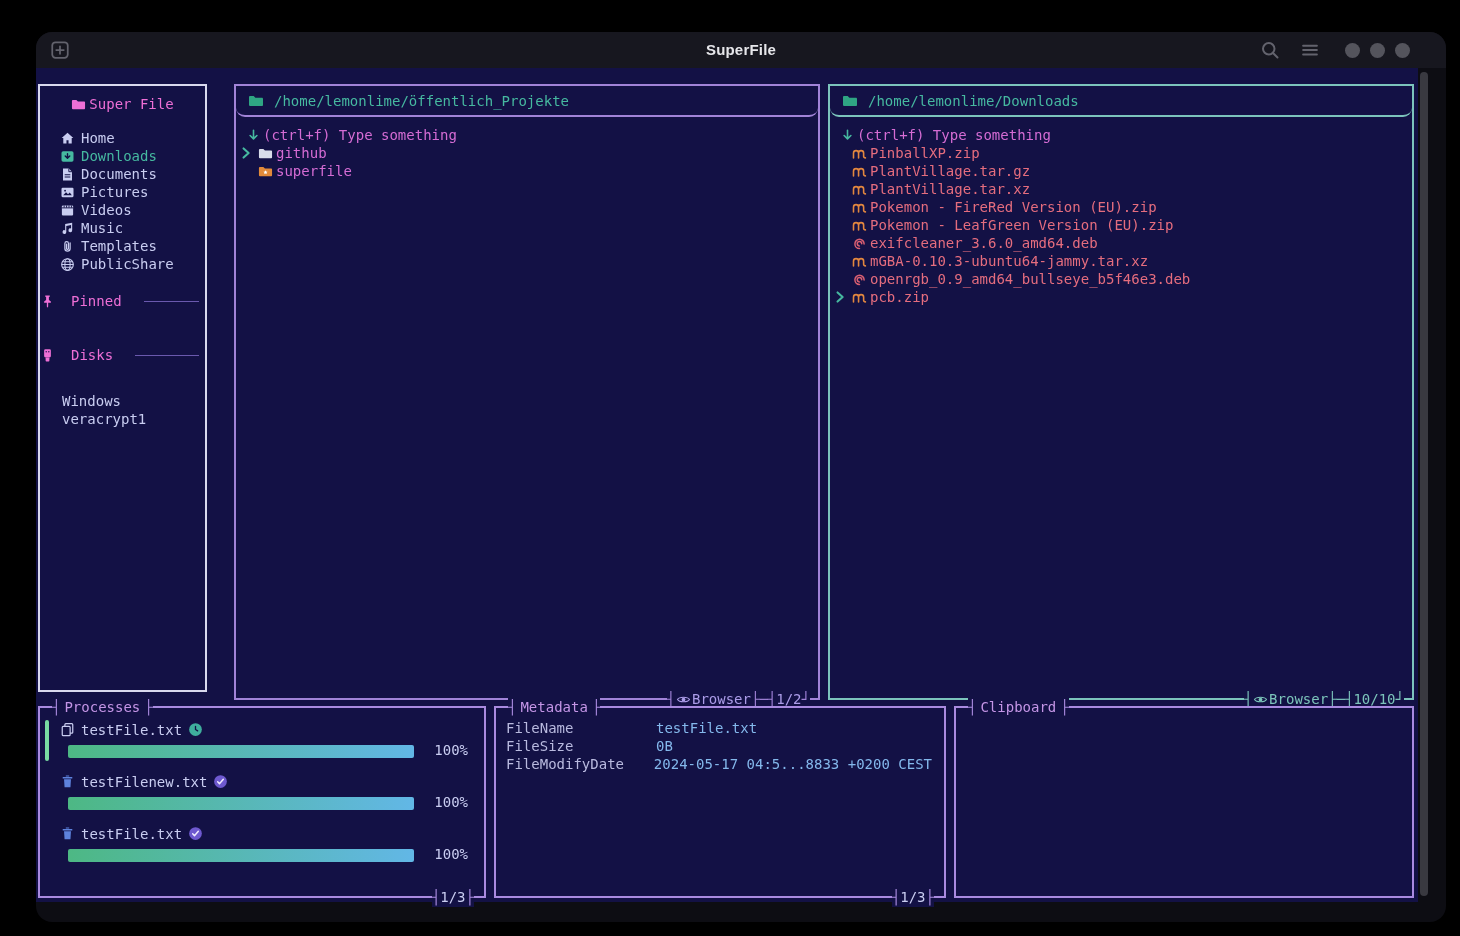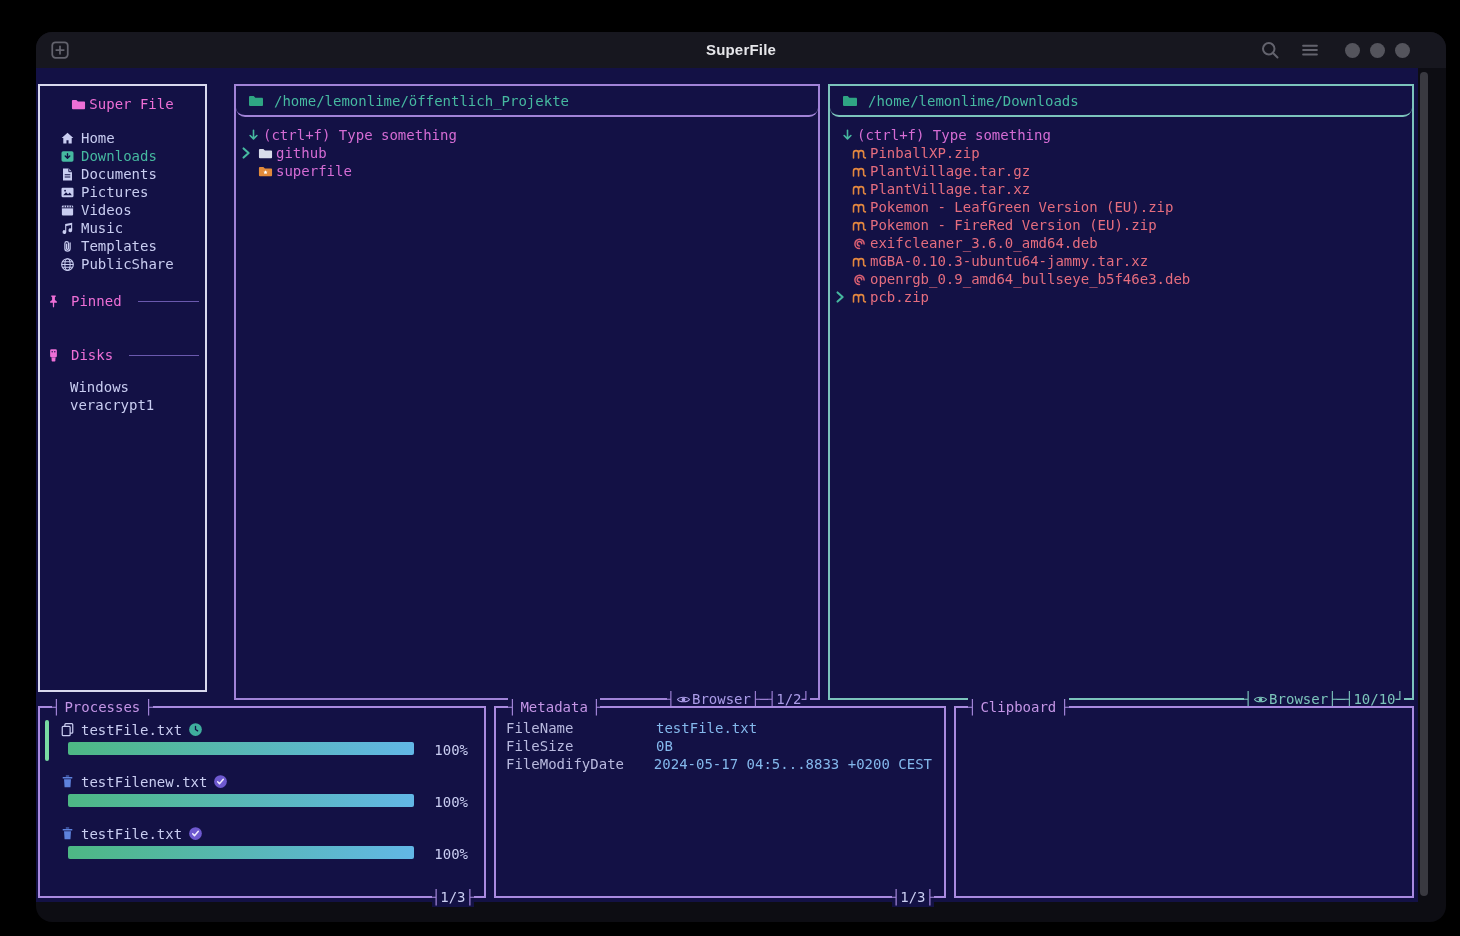--- a/index.html
+++ b/index.html
@@ -44,26 +44,26 @@
   .clipbox{left:918px;width:460px;}
   
   .sb-title{display:flex;justify-content:center;align-items:center;gap:3px;margin-top:10px;
     font:14px "DejaVu Sans Mono",monospace;color:var(--pink);}
   .sb-items{margin-top:17px;padding-left:20px;}
   .sb-row{display:flex;align-items:center;gap:6px;height:18px;font:14px "DejaVu Sans Mono",monospace;
     color:var(--text);}
   .sb-row.active{color:var(--teal-text);}
   .sb-row .ic{width:15px;height:15px;flex:0 0 15px;}
   .sb-row .ic svg{width:100%;height:100%;display:block;}
-  .sb-section{display:flex;align-items:center;gap:10px;height:18px;padding-left:6px;padding-right:6px;
+  .sb-section{display:flex;align-items:center;gap:16px;height:18px;padding-right:6px;
     font:14px "DejaVu Sans Mono",monospace;color:var(--pink);}
   .sb-section .ic{width:15px;height:15px;flex:0 0 15px;color:var(--pink);}
   .sb-section .ic svg{width:100%;height:100%;display:block;}
   .sb-section .line{flex:1;height:1px;background:var(--divider);margin-left:6px;}
-  .sb-disks{padding-left:30px;margin-top:14px;}
+  .sb-disks{padding-left:22px;margin-top:28px;}
   .sb-disks .sb-row{height:18px;}
   
   .pathrow{display:flex;align-items:center;gap:10px;height:31px;padding:0 12px;
     font:14px "DejaVu Sans Mono",monospace;border-radius:9px;}
   .filepanel.purple .pathrow{border-bottom:2px solid var(--border-purple);}
   .filepanel.teal .pathrow{border-bottom:2px solid var(--border-teal);}
   .pathrow .ic{width:16px;height:16px;color:var(--teal-icon);}
   .pathrow .ic svg{width:100%;height:100%;display:block;}
   .pathrow .ptext{color:var(--teal-text);}
   .searchrow{display:flex;align-items:center;gap:2px;height:18px;margin:9px 0 0 10px;
@@ -94,21 +94,21 @@
   .pad{padding:0 4px;}
   
   .proc-items{padding:12px 16px 0 20px;}
   .proc-item{position:relative;margin-bottom:14px;}
   .proc-item.selected::before{content:"";position:absolute;left:-15px;top:0;width:4px;height:41px;
     border-radius:2px;background:var(--green-bar);}
   .proc-name{display:flex;align-items:center;gap:6px;height:19px;
     font:14px "DejaVu Sans Mono",monospace;color:var(--text);}
   .proc-name .ic,.proc-name .badge{width:15px;height:15px;}
   .proc-name .ic svg,.proc-name .badge svg{width:100%;height:100%;display:block;}
-  .proc-bar-row{display:flex;align-items:flex-start;gap:12px;margin-top:3px;padding-left:8px;}
+  .proc-bar-row{display:flex;align-items:flex-end;gap:12px;margin-top:3px;padding-left:8px;}
   .proc-bar{flex:1;height:13px;border-radius:2px;
     background:linear-gradient(90deg,var(--progress-start),var(--progress-end));}
   .proc-pct{width:42px;text-align:right;font:14px "DejaVu Sans Mono",monospace;color:var(--text);}
   
   .meta-rows{padding:12px 12px 0 10px;}
   .meta-row{display:flex;height:18px;font:14px "DejaVu Sans Mono",monospace;}
   .meta-row .k{width:150px;color:var(--key);}
   .meta-row .v{color:var(--value);white-space:nowrap;}
 </style>
 </head>
@@ -357,29 +357,29 @@
             </svg>
           </span>
           <span style="color: rgb(229, 109, 126);">PlantVillage.tar.xz</span>
         </div>
         <div class="frow">
           <span class="ic" style="color: var(--orange);">
             <svg viewBox="0 0 16 16">
               <path d="M1.6 12.8V7.6a2.7 2.7 0 0 1 5.4 0v1M7 12.8V7.6a2.7 2.7 0 0 1 5.4 0v3.2a1.9 1.9 0 0 0 1.9 1.9" fill="none" stroke="currentColor" stroke-width="1.7" stroke-linecap="round"></path>
             </svg>
           </span>
+          <span style="color: rgb(229, 109, 126);">Pokemon - FireRed Version (EU).zip</span>
+        </div>
+        <div class="frow">
+          <span class="ic" style="color: var(--orange);">
+            <svg viewBox="0 0 16 16">
+              <path d="M1.6 12.8V7.6a2.7 2.7 0 0 1 5.4 0v1M7 12.8V7.6a2.7 2.7 0 0 1 5.4 0v3.2a1.9 1.9 0 0 0 1.9 1.9" fill="none" stroke="currentColor" stroke-width="1.7" stroke-linecap="round"></path>
+            </svg>
+          </span>
           <span style="color: rgb(229, 109, 126);">Pokemon - LeafGreen Version (EU).zip</span>
-        </div>
-        <div class="frow">
-          <span class="ic" style="color: var(--orange);">
-            <svg viewBox="0 0 16 16">
-              <path d="M1.6 12.8V7.6a2.7 2.7 0 0 1 5.4 0v1M7 12.8V7.6a2.7 2.7 0 0 1 5.4 0v3.2a1.9 1.9 0 0 0 1.9 1.9" fill="none" stroke="currentColor" stroke-width="1.7" stroke-linecap="round"></path>
-            </svg>
-          </span>
-          <span style="color: rgb(229, 109, 126);">Pokemon - FireRed Version (EU).zip</span>
         </div>
         <div class="frow">
           <span class="ic" style="color: var(--deb-red);">
             <svg viewBox="0 0 16 16">
               <path d="M12.9 8.4a4.9 4.9 0 1 0-4.9 4.9M10.4 8.2a2.4 2.4 0 1 0-2.6 2.4" fill="none" stroke="currentColor" stroke-width="1.6" stroke-linecap="round"></path>
             </svg>
           </span>
           <span style="color: rgb(229, 109, 126);">exifcleaner_3.6.0_amd64.deb</span>
         </div>
         <div class="frow">

